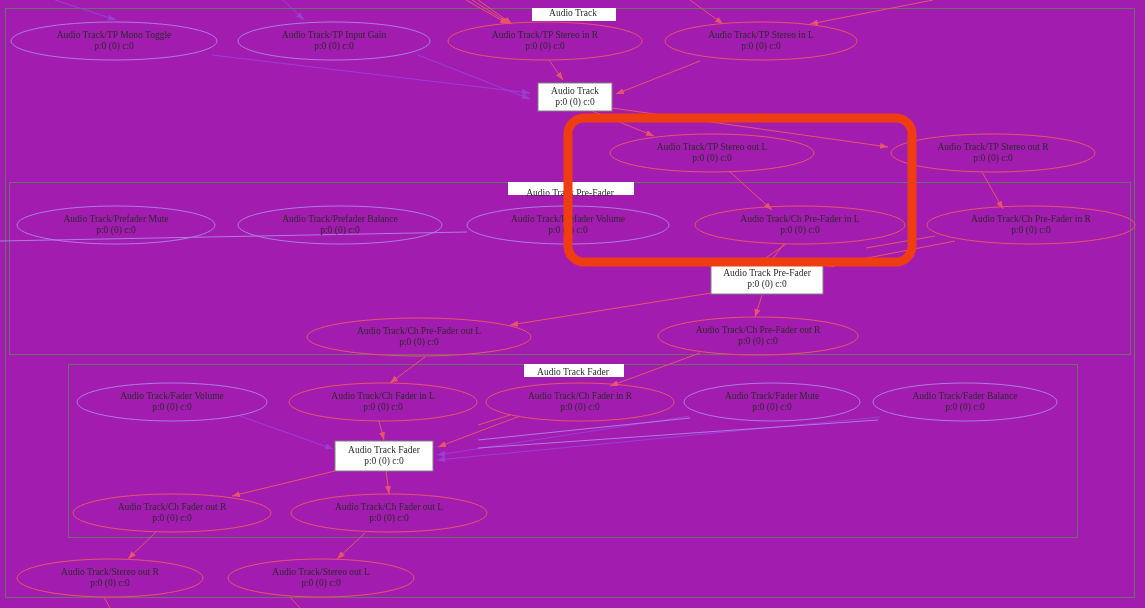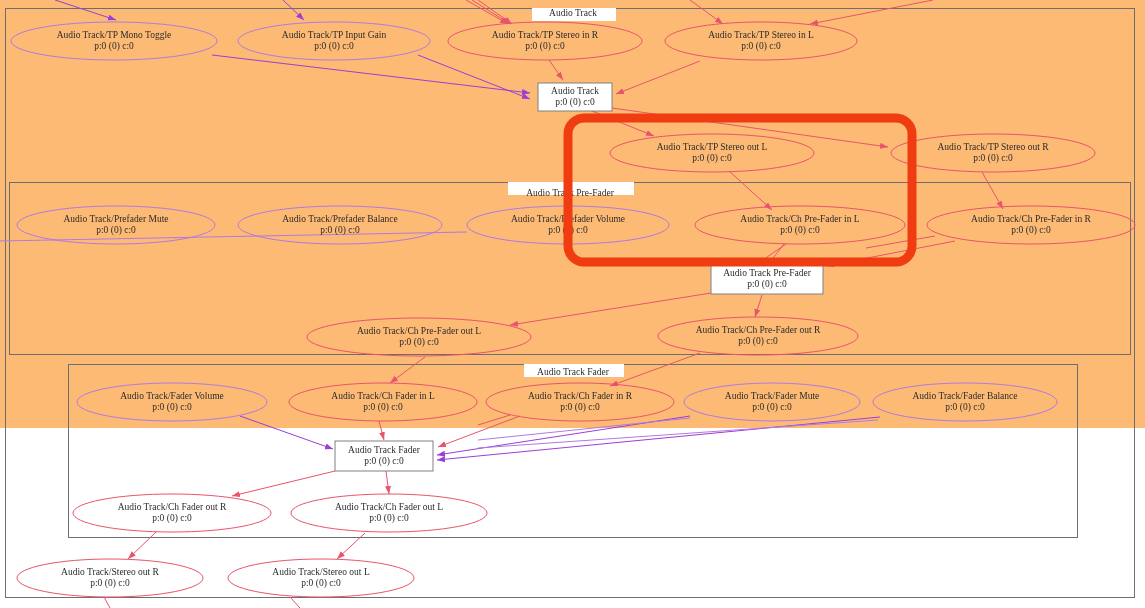--- a/index.html
+++ b/index.html
@@ -1,18 +1,18 @@
 <!DOCTYPE html>
 <html><head>
 <meta charset="utf-8">
 <style>
   html,body{margin:0;padding:0;background:#ffffff;}
   body{width:1145px;height:608px;overflow:hidden;
        font-family:"Liberation Serif","DejaVu Serif",serif;}
-  #stage{position:relative;width:1145px;height:428px;background:#fdba74;}
+  #stage{position:relative;width:1145px;height:608px;background:#a21caf;}
   svg{position:absolute;left:0;top:0;width:1145px;height:608px;}
   text{font-family:"Liberation Serif","DejaVu Serif",serif;
        font-size:9.5px;fill:#2b2b2b;text-anchor:middle;dominant-baseline:middle;}
   text.cluster-label{font-size:9.5px;fill:#2b2b2b;}
   .ellipse-shape{fill:none;stroke-width:1;}
   .box-shape{fill:#ffffff;stroke:#808080;stroke-width:1;}
   .cluster-box{fill:none;stroke:#6e6e6e;stroke-width:1;}
   .edge{fill:none;stroke-width:1;}
   .hl{fill:none;stroke:#f03c11;stroke-width:9;}
 </style>

